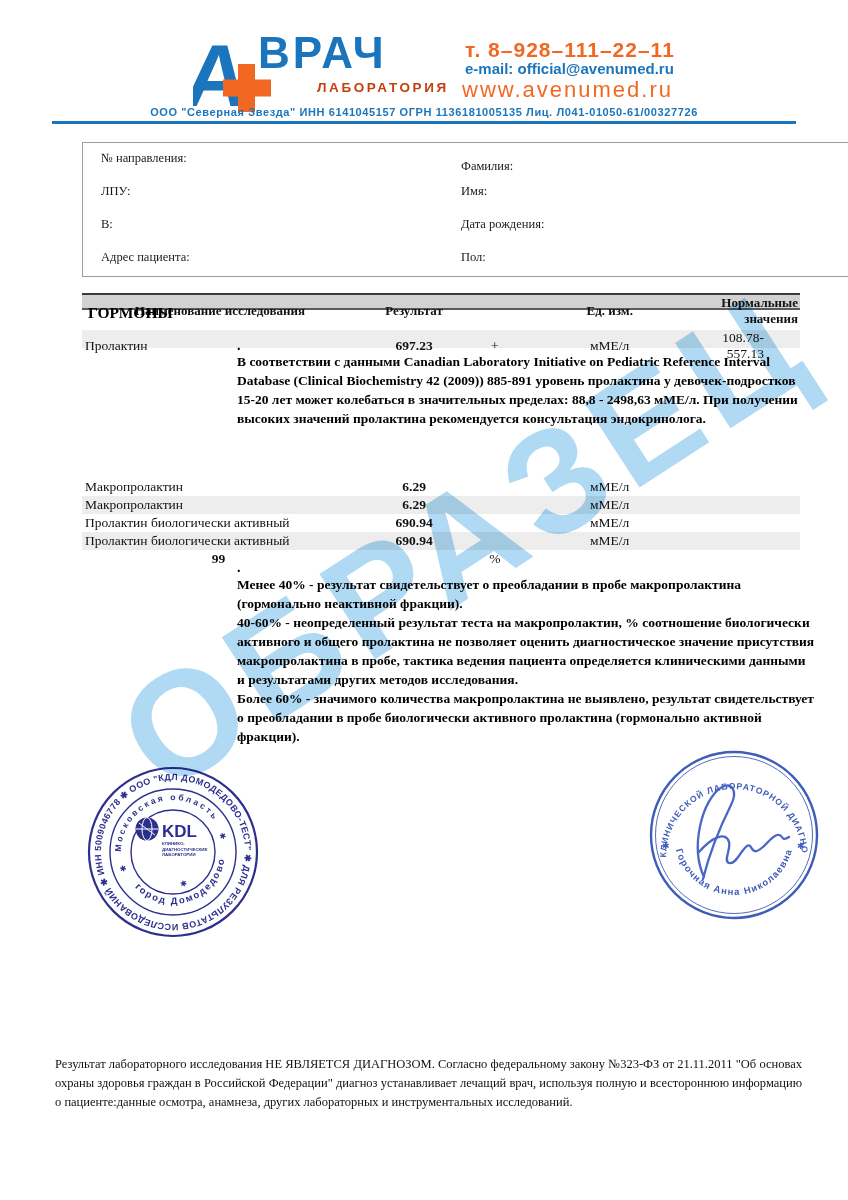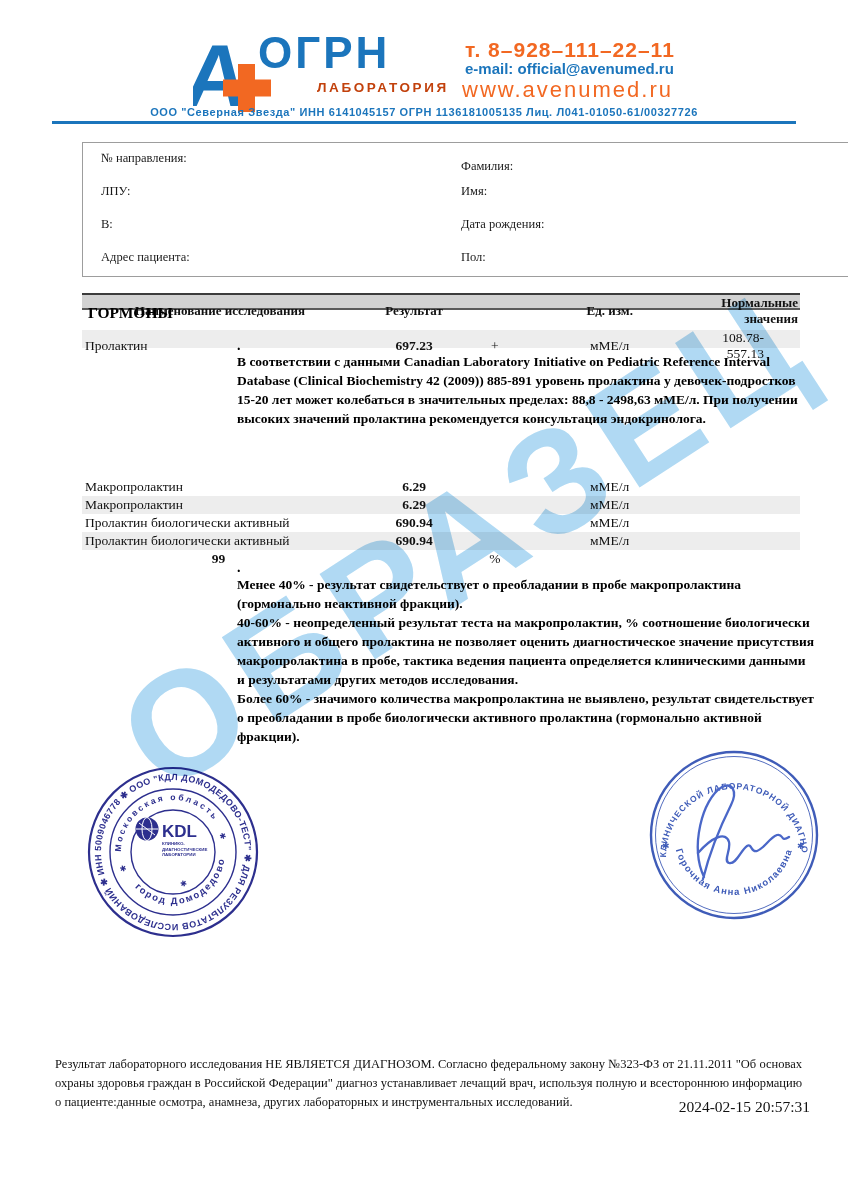--- a/index.html
+++ b/index.html
@@ -68,21 +68,21 @@
 
 <div class="page">
 
   <svg class="logo-svg" width="115" height="82" viewBox="0 0 115 82">
     <text x="-4" y="70" font-family="Liberation Sans,sans-serif" font-weight="bold" font-size="88" fill="#1b75bc" transform="skewX(-6)">А</text>
     <g>
       <rect x="45" y="28" width="17" height="48" fill="#f26822"></rect>
       <rect x="30" y="43.5" width="48" height="17" fill="#f26822"></rect>
     </g>
   </svg>
-  <div class="brand">ОГРН</div>
+  <div class="brand">ВРАЧ</div>
   <div class="brand-sub">ЛАБОРАТОРИЯ</div>
   <div class="phone">т. 8–928–111–22–11</div>
   <div class="email">e-mail: official@avenumed.ru</div>
   <div class="www">www.avenumed.ru</div>
   <div class="company-line">ООО "Северная Звезда" ИНН 6141045157 ОГРН 1136181005135 Лиц. Л041-01050-61/00327726</div>
   <div class="blue-rule"></div>
 
   <div class="patient-box">
     <div class="pl" style="left:18px; top:8px;">№ направления:</div>
     <div class="pl" style="left:18px; top:41px;">ЛПУ:</div>
@@ -211,17 +211,16 @@
     </text>
     <text x="-72" y="14" font-size="9" fill="#3f5cb8">✱</text>
     <text x="63" y="14" font-size="9" fill="#3f5cb8">✱</text>
     <g fill="none" stroke="#4a67c8" stroke-width="2.3" stroke-linecap="round">
       <path d="M -30 42 C -44 12 -32 -36 -12 -48 C -2 -53 4 -44 -3 -30 C -12 -12 -24 16 -31 44"></path>
       <path d="M -36 18 C -22 2 -8 -4 -5 7 C -3 15 -11 26 -5 28 C 2 30 7 15 13 11 C 18 8 17 18 23 16 C 31 13 35 3 43 0 C 50 -2 46 8 55 2"></path>
     </g>
   </svg>
 
   <div class="disclaimer">Результат лабораторного исследования НЕ ЯВЛЯЕТСЯ ДИАГНОЗОМ. Согласно федеральному закону №323-ФЗ от 21.11.2011 "Об основах охраны здоровья граждан в Российской Федерации" диагноз устанавливает лечащий врач, используя полную и всестороннюю информацию о пациенте:данные осмотра, анамнеза, других лабораторных и инструментальных исследований.</div>
-  <div class="timestamp">2024-02-15 20:57:31</div>
 
   <div class="watermark">ОБРАЗЕЦ</div>
 
 </div>
 
 </body></html>

